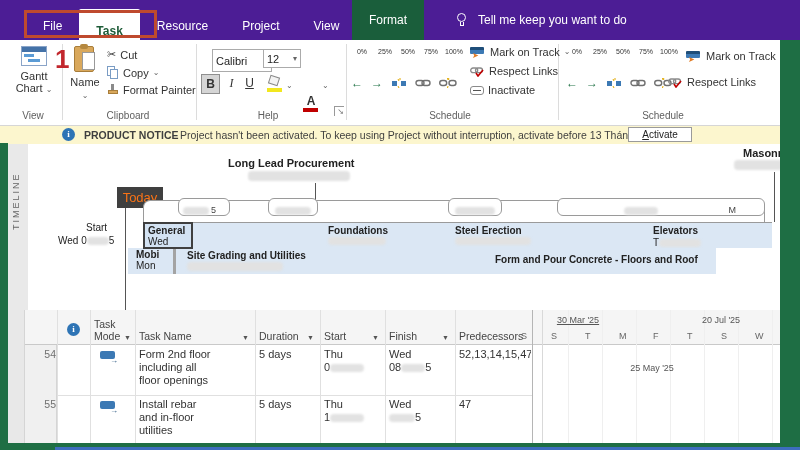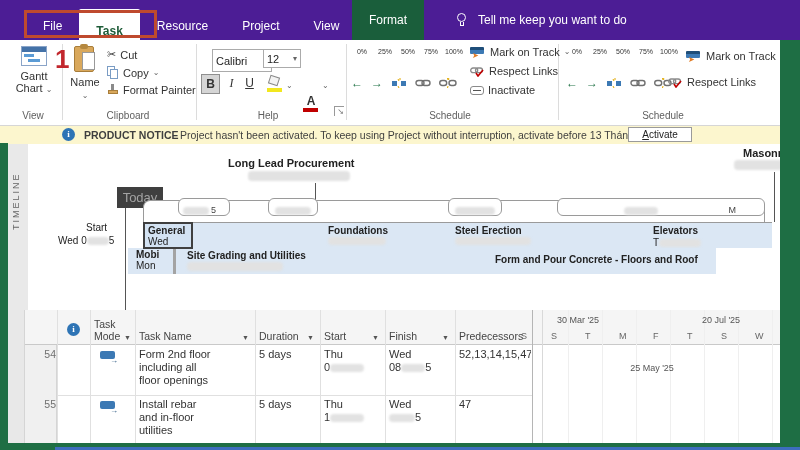--- a/index.html
+++ b/index.html
@@ -37,21 +37,21 @@
   
   .tlpane{position:absolute;left:8px;top:144px;width:772px;height:166px;background:#fff;overflow:hidden;}
   .tlstrip{position:absolute;left:0;top:0;width:20px;height:166px;background:#e9e9e9;color:#666;}
   .tlstrip span{position:absolute;left:3px;top:86px;transform:rotate(-90deg);transform-origin:0 0;font-size:9px;letter-spacing:2px;}
   .tl-label{position:absolute;font-weight:bold;font-size:10px;color:#222;white-space:nowrap;}
   .tl-sub{position:absolute;font-size:10px;color:#222;white-space:nowrap;}
   .vline{position:absolute;width:1px;background:#555;}
   .band{position:absolute;left:135px;top:56px;width:622px;height:22px;border:1px solid #9a9a9a;border-radius:7px 7px 0 0;border-bottom:none;background:#fff;}
   .bump{position:absolute;top:54px;height:18px;border:1px solid #9a9a9a;border-radius:6px;background:#fff;}
   .bar{position:absolute;background:#dbe7f4;}
-  .todaybox{position:absolute;left:109px;top:43px;width:46px;height:21px;background:#3f3f3f;color:#a3a3a3;font-size:13px;text-align:center;line-height:21px;}
+  .todaybox{position:absolute;left:109px;top:43px;width:46px;height:21px;background:#3f3f3f;color:#f97316;font-size:13px;text-align:center;line-height:21px;}
   
   .tbl{position:absolute;left:8px;top:310px;width:772px;height:133px;background:#fff;overflow:hidden;}
   .gutter{position:absolute;left:0;top:0;width:17px;height:133px;background:#e8e8e8;border-right:1px solid #d5d5d5;}
   .hrow{position:absolute;left:17px;top:0;width:755px;height:35px;background:#f5f5f5;border-bottom:1px solid #c9c9c9;}
   .hdr{position:absolute;font-size:10.5px;color:#444;line-height:12px;}
   .hcaret{position:absolute;font-size:7px;color:#555;}
   .colline{position:absolute;top:0;width:1px;height:133px;background:#e0e0e0;}
   .cell{position:absolute;font-size:11px;color:#333;line-height:13px;white-space:pre-line;}
   .rownum{position:absolute;left:17px;width:32px;background:#f0f0f0;border-right:1px solid #d5d5d5;color:#707070;font-size:10.5px;text-align:right;}
   .gdate{position:absolute;font-size:9px;color:#555;width:60px;text-align:center;white-space:nowrap;top:5px;}
@@ -362,21 +362,21 @@
     <div class="colline" style="left:524px;background:#b5b5b5;"></div>
     <div class="colline" style="left:534px;background:#d9d9d9;"></div>
     <div class="colline" style="left:560px;background:#efefef;"></div>
     <div class="colline" style="left:594px;background:#efefef;"></div>
     <div class="colline" style="left:628px;background:#efefef;"></div>
     <div class="colline" style="left:662px;background:#efefef;"></div>
     <div class="colline" style="left:696px;background:#efefef;"></div>
     <div class="colline" style="left:730px;background:#efefef;"></div>
     <div class="colline" style="left:764px;background:#efefef;"></div>
 
-    <div class="gdate" style="left:540px;">30 Mar '25</div>
+    <div class="gdate" style="left:540px;text-decoration:underline;">30 Mar '25</div>
     <div class="gdate" style="left:614px;margin-top:48px;">25 May '25</div>
     <div class="gdate" style="left:683px;">20 Jul '25</div>
     <div class="gdate" style="left:752px;">14 S</div>
     <div class="daylet" style="left:513px;">S</div>
     <div class="daylet" style="left:543px;">S</div>
     <div class="daylet" style="left:577px;">T</div>
     <div class="daylet" style="left:611px;">M</div>
     <div class="daylet" style="left:645px;">F</div>
     <div class="daylet" style="left:679px;">T</div>
     <div class="daylet" style="left:713px;">S</div>

